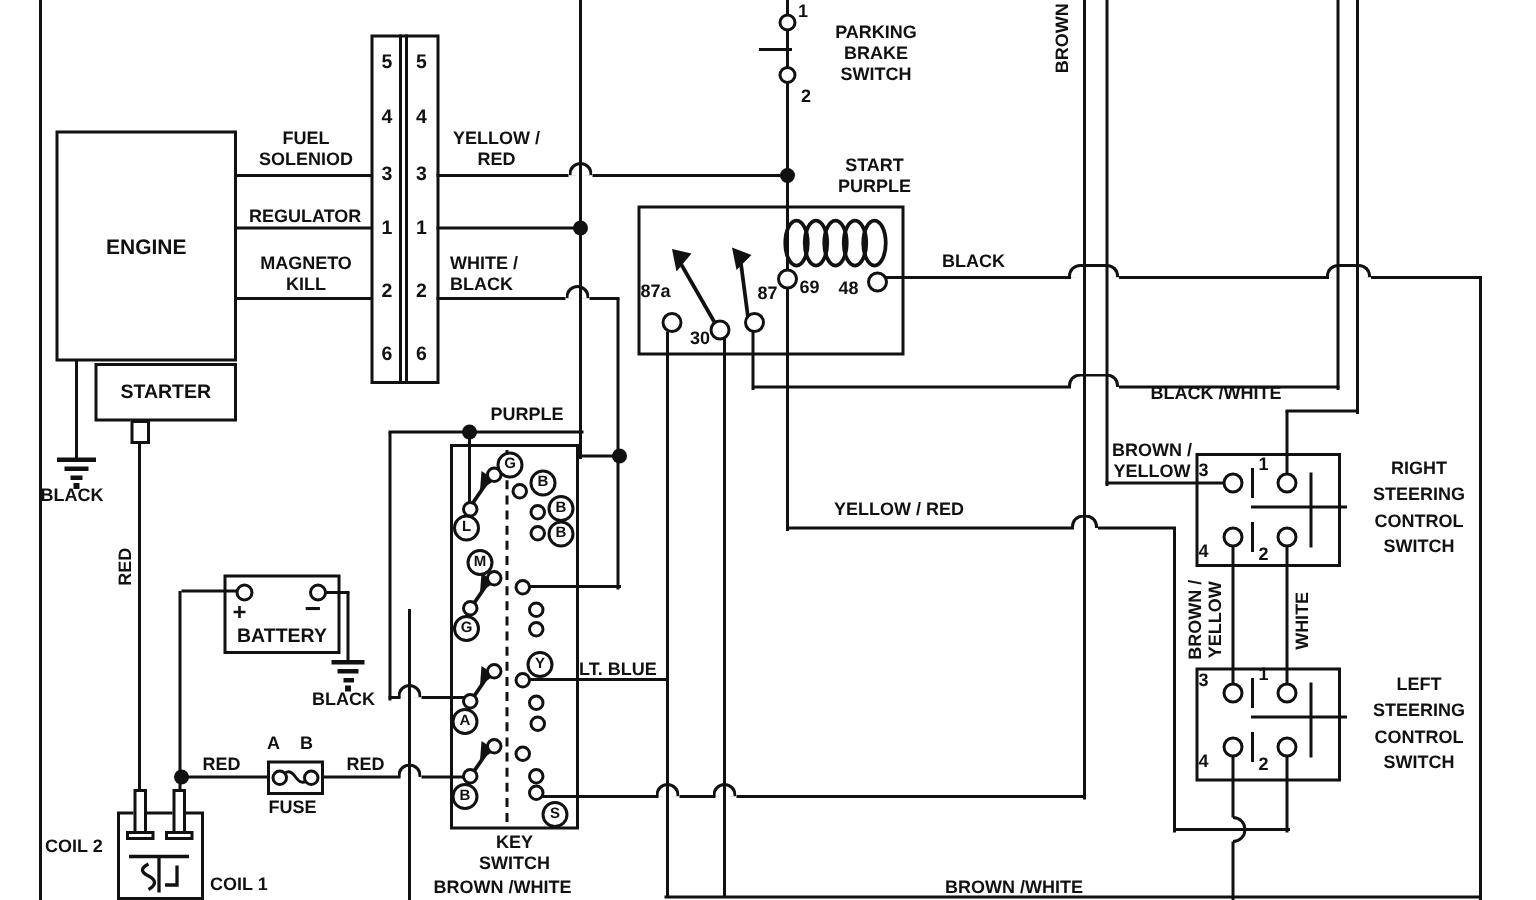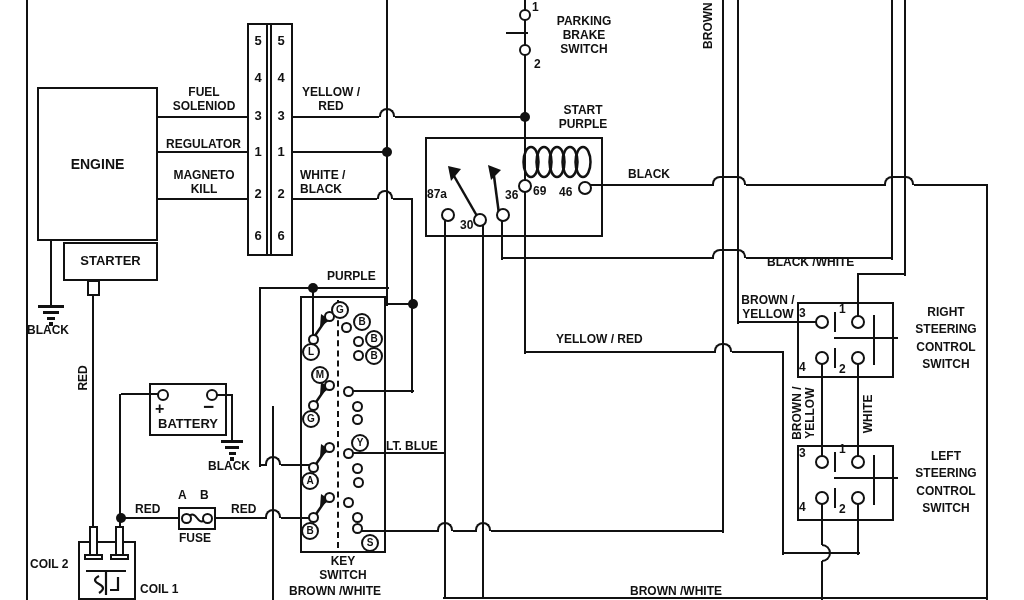--- a/index.html
+++ b/index.html
@@ -298,23 +298,23 @@
   </div>
   <span class="lbl" style="left:532px;top:1px">1</span>
   <span class="lbl" style="left:534px;top:58px">2</span>
 
   <div class="lbl lblc" style="left:556px;top:104px;width:54px">
     <div>START</div>
     <div>PURPLE</div>
   </div>
   <span class="lbl" style="left:427px;top:188px">87a</span>
   <span class="lbl" style="left:460px;top:219px">30</span>
-  <span class="lbl" style="left:505px;top:189px">36</span>
+  <span class="lbl" style="left:505px;top:189px">87</span>
   <span class="lbl" style="left:533px;top:185px">69</span>
-  <span class="lbl" style="left:559px;top:186px">46</span>
+  <span class="lbl" style="left:559px;top:186px">48</span>
   <span class="lbl" style="left:628px;top:168px">BLACK</span>
 
   <div class="lbl rot" style="left:686px;top:19px;width:46px;text-align:center">BROWN</div>
   <span class="lbl" style="left:767px;top:256px">BLACK /WHITE</span>
   <div class="lbl lblc" style="left:739px;top:294px;width:58px">
     <div>BROWN /</div>
     <div>YELLOW</div>
   </div>
   <span class="lbl" style="left:556px;top:333px">YELLOW / RED</span>
 

